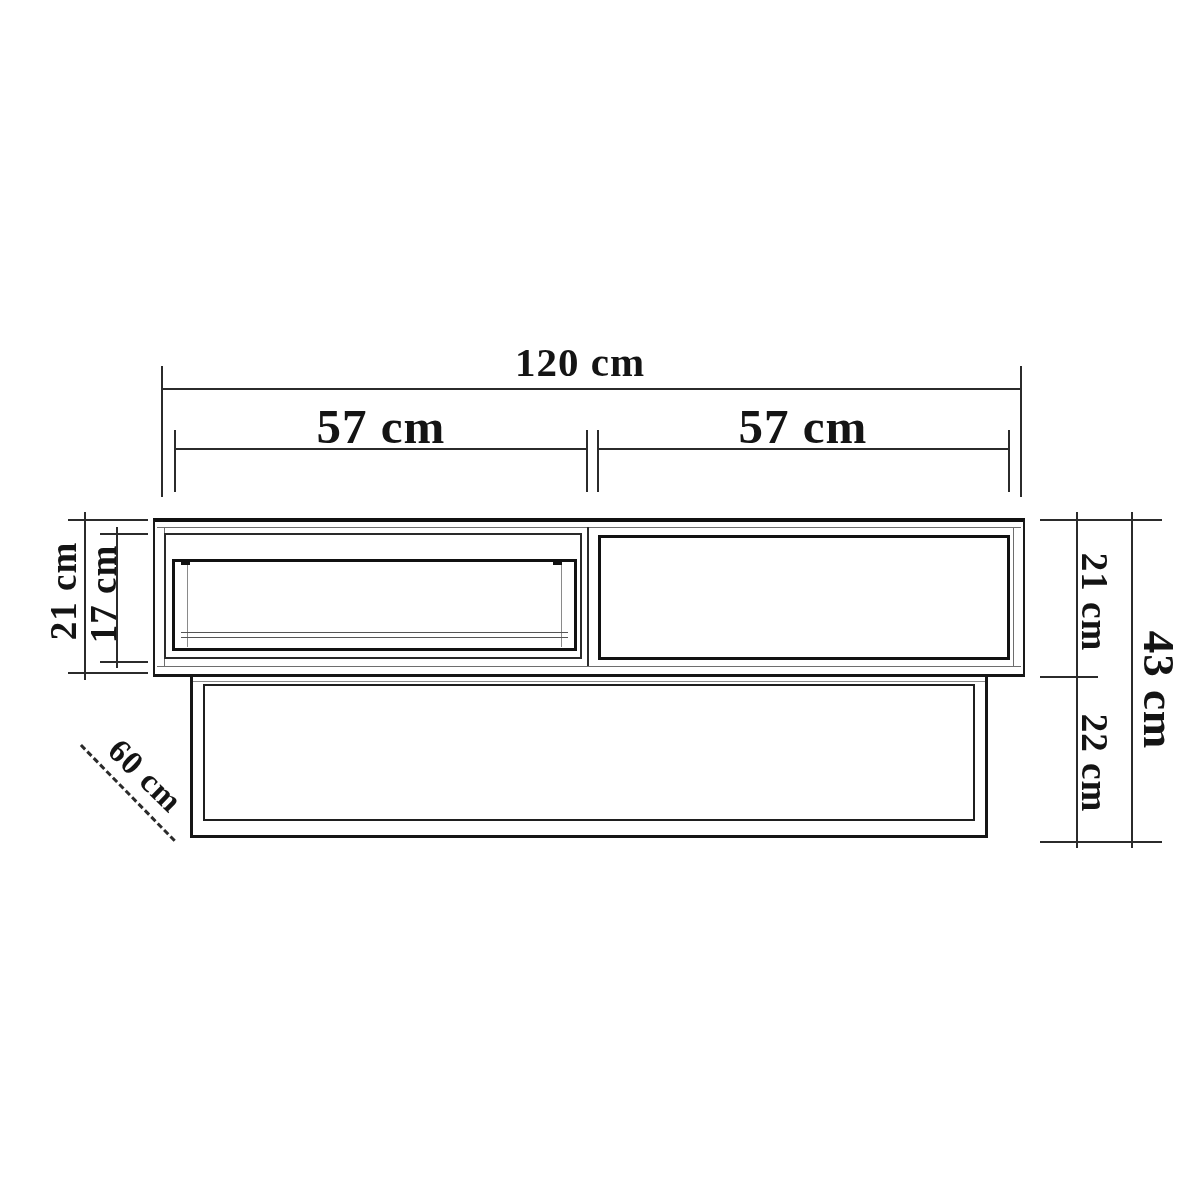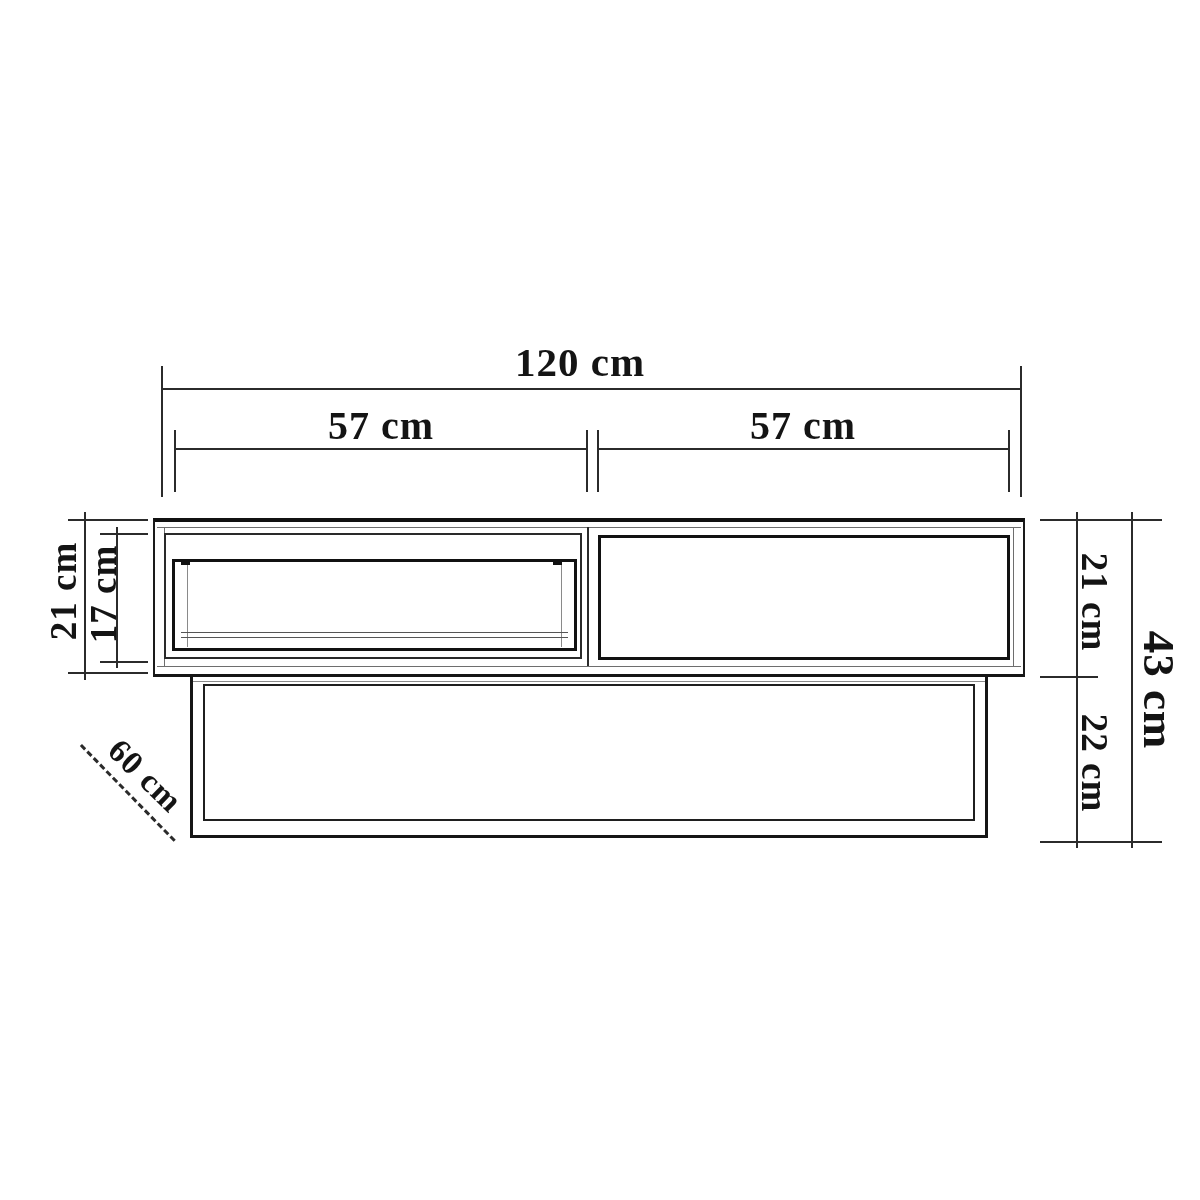--- a/index.html
+++ b/index.html
@@ -20,21 +20,21 @@
   .lbl{
     position:absolute;
     font-weight:bold;color:#141414;
     white-space:nowrap;line-height:1;
     transform:translate(-50%,-50%);
   }
   .rot-left{transform:translate(-50%,-50%) rotate(-90deg);}
   .rot-right{transform:translate(-50%,-50%) rotate(90deg);}
   .rot-diag{transform:translate(-50%,-50%) rotate(44deg);}
   .fs-main{font-size:41px;letter-spacing:1px;}
-  .fs-sub{font-size:40px;letter-spacing:1px;}
+  .fs-sub{font-size:49px;letter-spacing:1px;}
   .fs-side{font-size:37px;letter-spacing:1px;}
   .fs-total{font-size:45px;letter-spacing:1px;}
   .fs-depth{font-size:33px;letter-spacing:1px;}
   .dash{
     position:absolute;
     border-top:3px dashed #2b2b2b;
     transform-origin:left top;
   }
 </style>
 </head>

